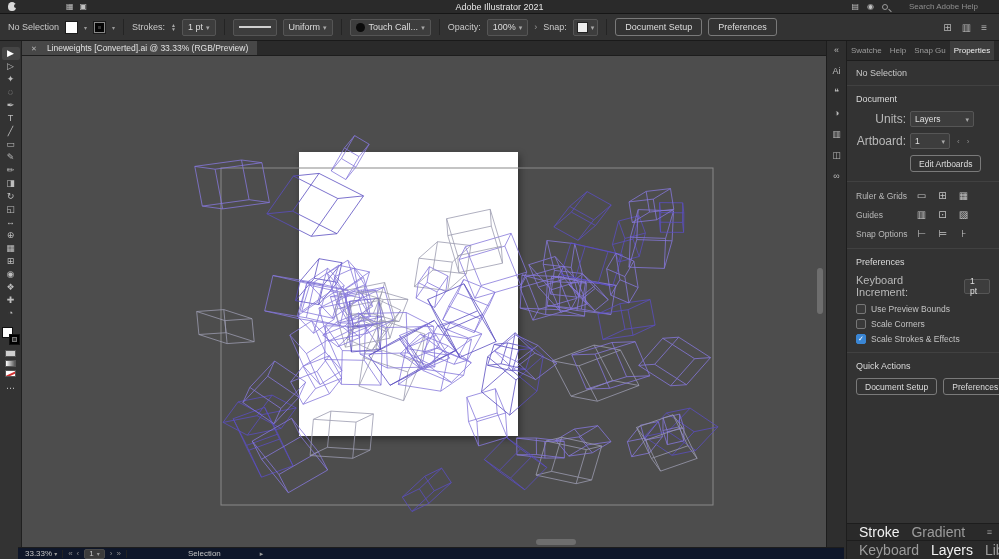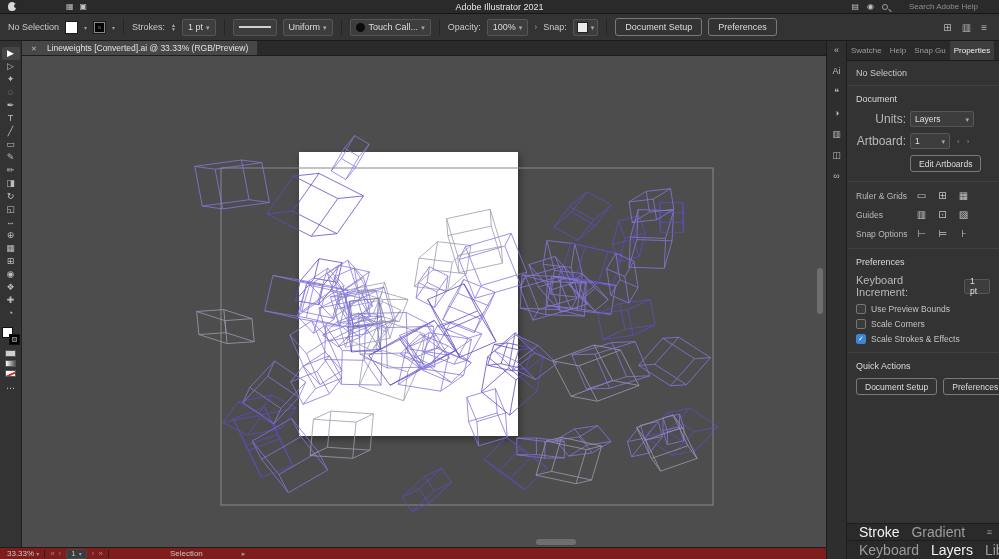--- a/index.html
+++ b/index.html
@@ -104,21 +104,21 @@
 #bottom-rows{position:absolute;left:0;bottom:0;right:0}
 .brow{display:flex;align-items:center;background:#2a2a2a;border-top:1px solid #1d1d1d;padding:0 7px;gap:2px}
 .brow1{height:17px}
 .brow2{height:19px}
 .btab{padding:0 5px;font-size:14px;color:#9c9c9c;white-space:nowrap}
 .btab.active{color:#f2f2f2}
 .flyout{margin-left:auto}
 .flyout::after{content:"≡";color:#9c9c9c;font-size:9px}
 
 
-#statusbar{position:absolute;left:0;top:547px;width:826px;height:12px;background:#7f1d1d;border-top:1px solid #1d1d1d;display:flex;align-items:center;padding:0 7px;gap:5px;font-size:8px;color:#c5c5c5;z-index:30}
+#statusbar{position:absolute;left:18px;top:547px;width:826px;height:12px;background:#0f172a;border-top:1px solid #1d1d1d;display:flex;align-items:center;padding:0 7px;gap:5px;font-size:8px;color:#c5c5c5;z-index:30}
 .sb-sep{width:1px;height:8px;background:#222}
 .sb-box{display:inline-flex;align-items:center;gap:2px}
 .sb-field{display:inline-flex;align-items:center;gap:3px;border:1px solid #4a4a4a;background:#3b3b3b;height:10px;padding:0 4px;border-radius:2px}
 .sb-ic{color:#8d8d8d;font-size:8px}
 .sb-caret::after{content:"▾";font-size:6px;color:#9a9a9a}
 .sb-tool{margin-left:56px}
 .sb-chev{margin-left:34px}
 .sb-chev::after{content:"▸";font-size:7px;color:#9a9a9a}
 #sb-nav-before,#sb-nav-after{display:inline-flex;gap:4px}
 </style>

